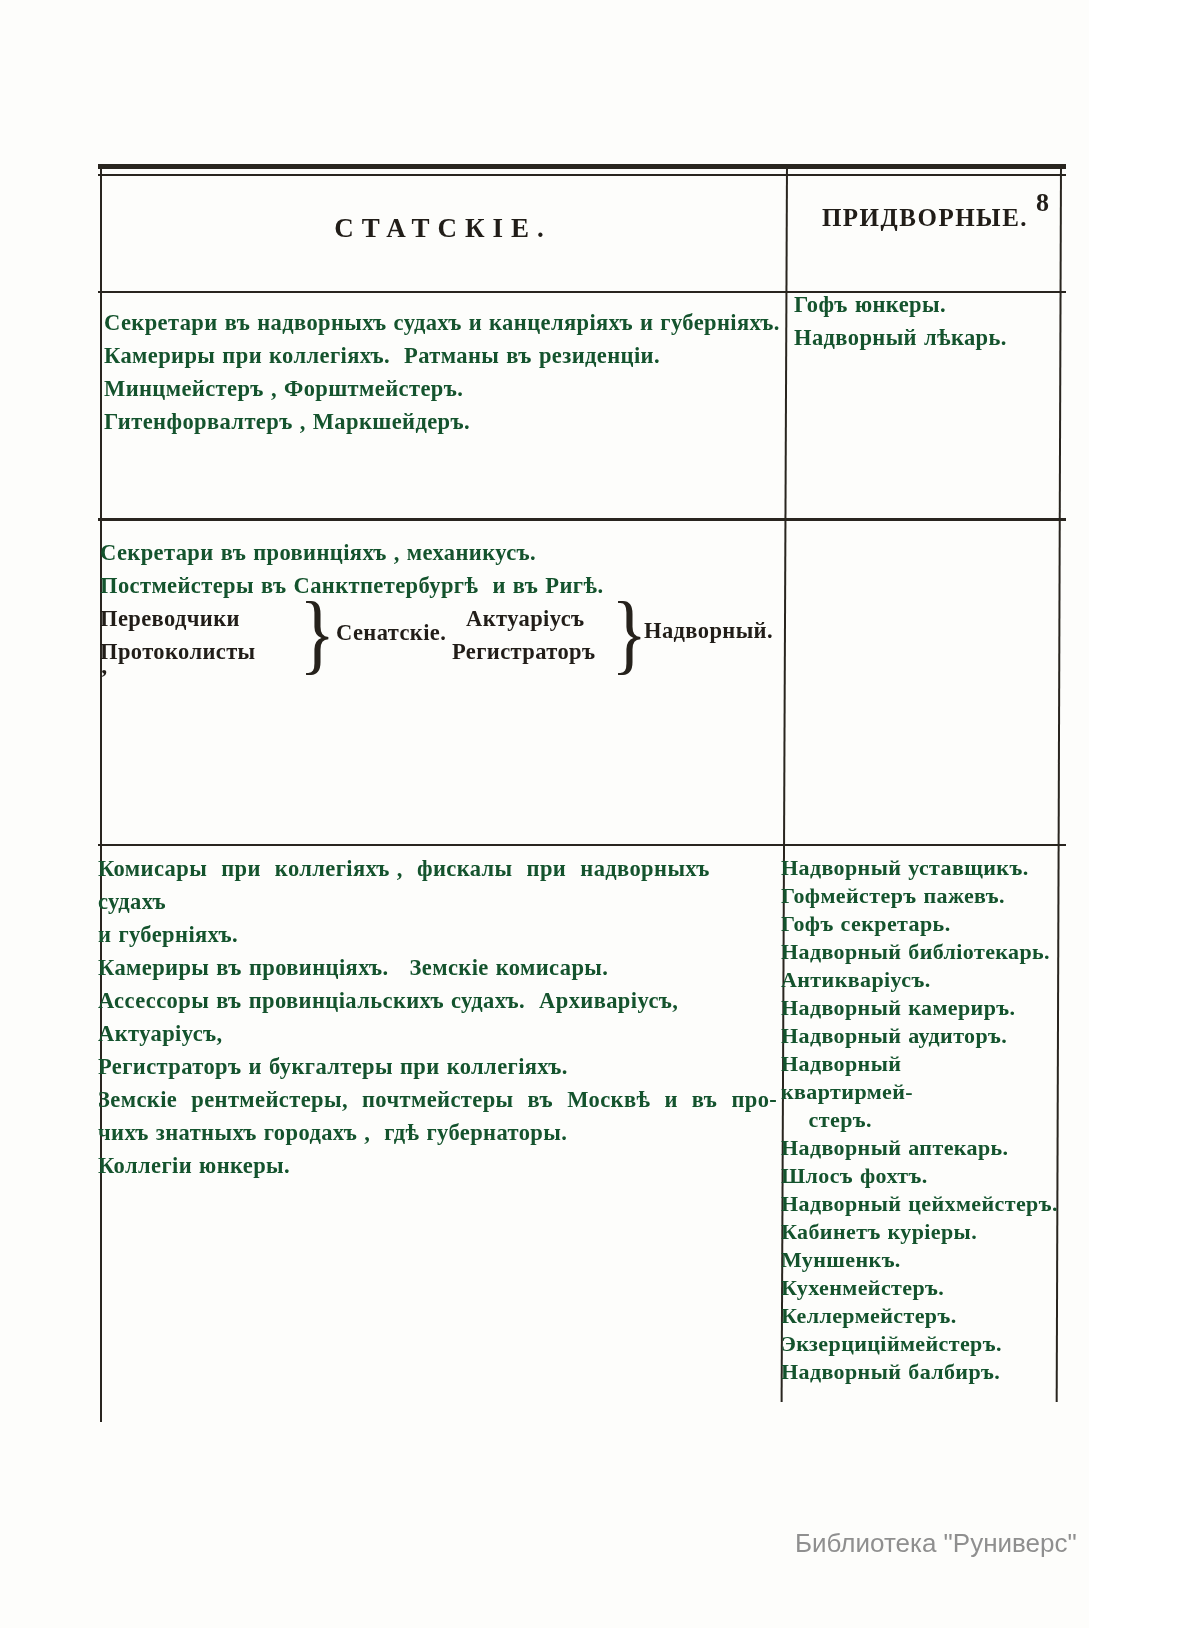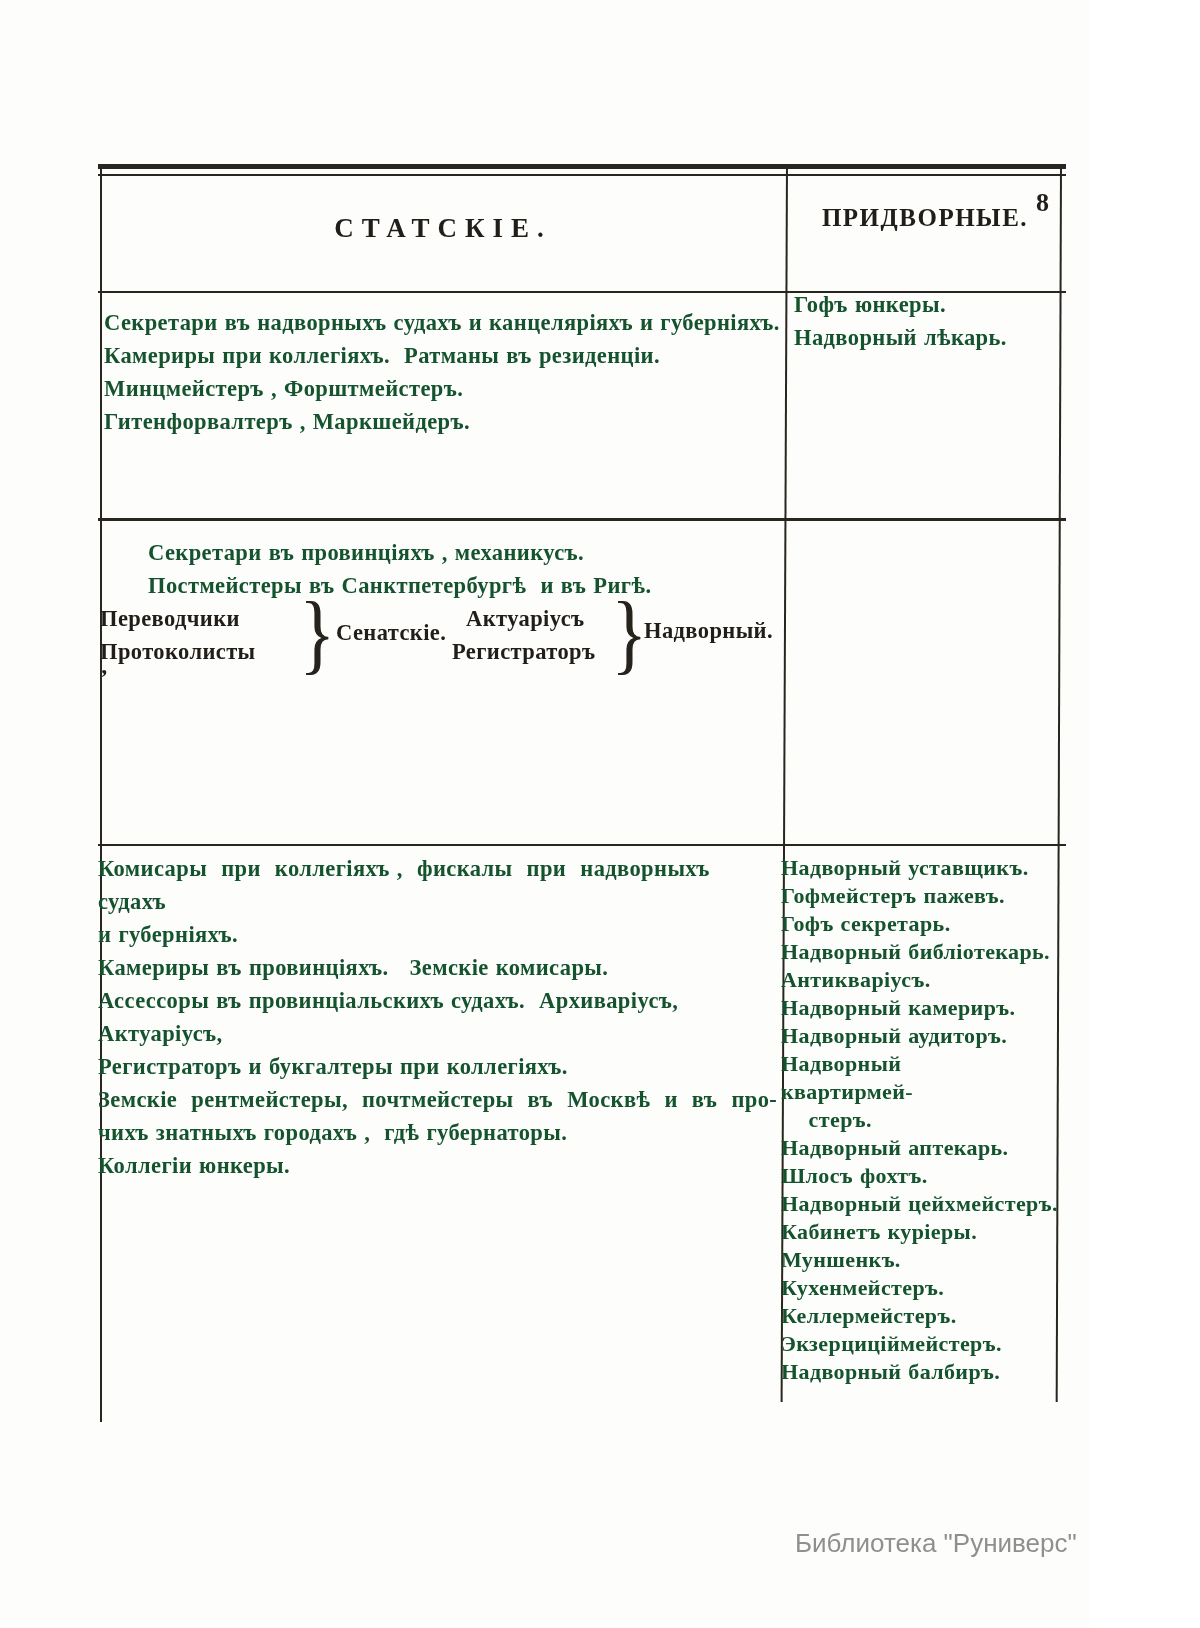--- a/index.html
+++ b/index.html
@@ -38,21 +38,21 @@
     font-size: 22.5px;
     font-weight: 700;
     letter-spacing: 0.4px;
     word-spacing: 1px;
     color: #14532d;
   }
   .cell .line { white-space: pre-wrap; line-height: 33px; }
 
   .cell-r1-civil { left: 104px; top: 306px; width: 690px; }
   .cell-r1-court { left: 794px; top: 288px; width: 265px; }
-  .cell-r2-civil { left: 100px; top: 536px; width: 690px; margin-left: 48px; }
+  .cell-r2-civil { left: 100px; top: 536px; width: 690px; }
   .cell-r3-civil { left: 98px;  top: 852px; width: 692px; }
   .cell-r3-court { left: 781px; top: 854px; width: 278px; font-size: 22px; }
   .cell-r3-court .line { line-height: 28px; }
 
   
   .brace-group { position: absolute; left: 100px; top: 594px; width: 690px; height: 96px;
                  font-size: 22.5px; font-weight: 700; letter-spacing: 0.4px; }
   .brace-group .line { white-space: pre-wrap; line-height: 33px; }
   .bg-terms-1 { position: absolute; left: 0;    top: 8px; }
   .bg-brace-1 { position: absolute; left: 196px; top: -8px; }

